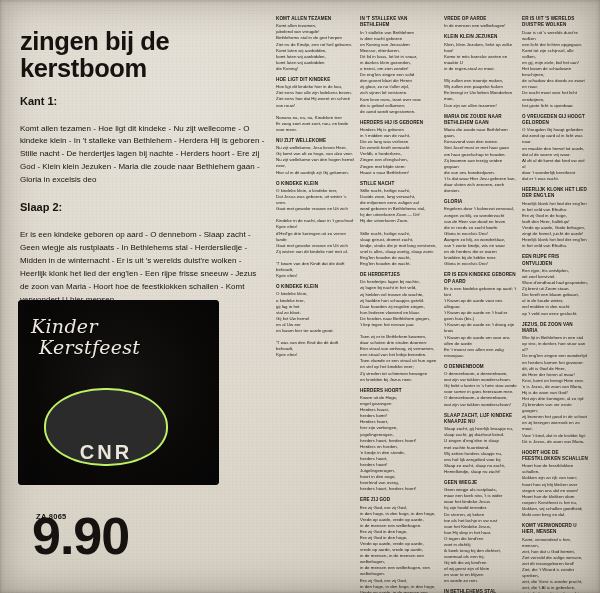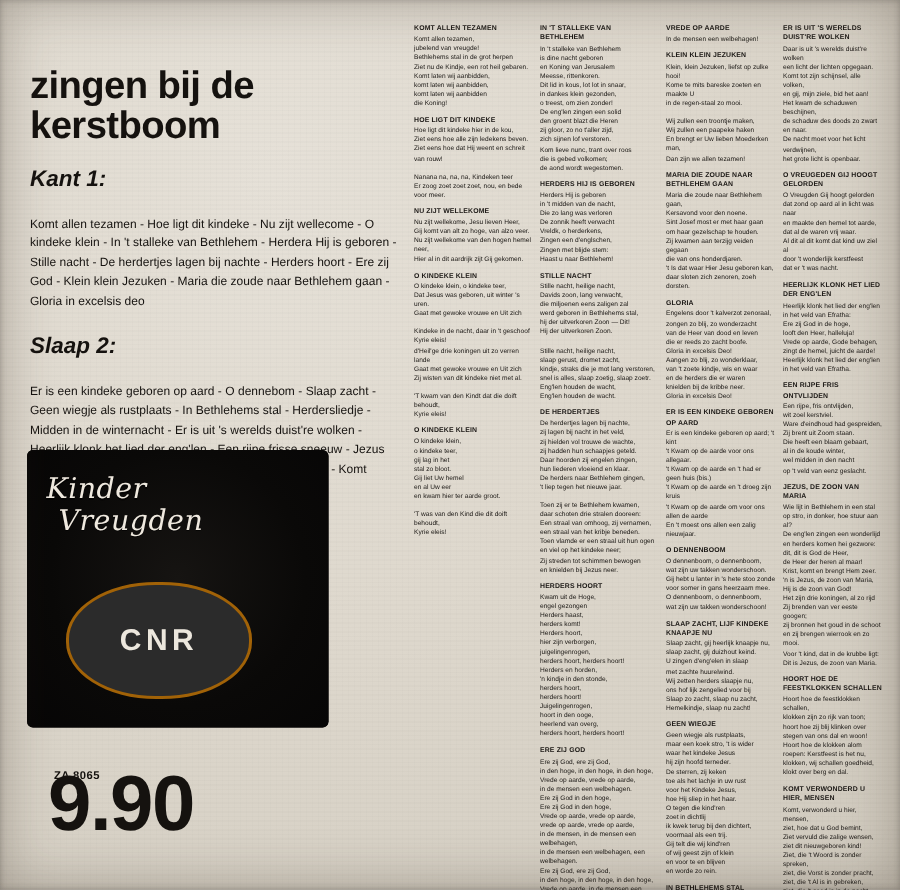--- a/index.html
+++ b/index.html
@@ -31,31 +31,31 @@
   
   .left{
     position:absolute;left:20px;top:28px;width:246px;height:540px;
   }
   .title{
     font-family:"Liberation Sans", sans-serif;
     font-weight:bold;
     font-size:25.5px;
     letter-spacing:-0.4px;
     line-height:1.05;
-    margin:16px 0 13px 0;
+    margin:0 0 13px 0;
   }
   .credits{
     font-size:9.3px;
     font-weight:bold;
     line-height:1.45;
     letter-spacing:0.05px;
     margin-bottom:14px;
   }
   .kant-head{
-    font-size:15px;font-weight:bold;margin:4px 0 5px 0;font-style:italic;
+    font-size:11px;font-weight:bold;margin:4px 0 5px 0;
   }
   .kant-body{
     font-size:8.0px;line-height:1.62;margin:16px 0 14px 0;
     letter-spacing:0.02px;
   }
 
   
   .disc-wrap{
     position:absolute;left:18px;top:300px;width:185px;height:272px;
   }
@@ -78,22 +78,22 @@
     font-size:19px;
     line-height:1.12;
     letter-spacing:0.3px;
     text-shadow:0 1px 0 rgba(0,0,0,0.6);
   }
   .script .l2{display:block;margin-left:8px;}
   .cnr{
     position:absolute;left:26px;top:88px;width:120px;height:74px;
     border-radius:60px/38px;
     background:#2b2b2b;
-    border:2px solid #a16207;
-    display:flex;align-items:center;justify-content:center;
+    border:2px solid #bef264;
+    display:flex;align-items:flex-end;justify-content:center;
   }
   .cnr span{
     color:#ece7dd;font-weight:bold;font-size:20px;letter-spacing:3px;
     font-family:"Liberation Sans", sans-serif;
   }
   .cat{
     position:absolute;left:18px;top:212px;
     font-size:7.5px;font-weight:bold;letter-spacing:0.3px;
   }
   .price{
@@ -138,21 +138,21 @@
 
     <div class="kant-head">Slaap 2:</div>
     <p class="kant-body">Er is een kindeke geboren op aard - O dennebom - Slaap zacht - Geen wiegje als rustplaats - In Bethlehems stal - Herdersliedje - Midden in de winternacht - Er is uit 's werelds duist're wolken - Heerlijk klonk het lied der eng'len - Een rijpe frisse sneeuw - Jezus de zoon van Maria - Hoort hoe de feestklokken schallen - Komt verwondert U hier mensen.</p>
   </div>
 
   <div class="disc-wrap">
     <div class="disc">
       <div class="disc-inner"></div>
       <div class="script">
         <span>Kinder</span>
-        <span class="l2">Vreugden</span>
+        <span class="l2">Kerstfeest</span>
       </div>
       <div class="cnr">
         <span>CNR</span>
       </div>
     </div>
     <div class="cat">ZA 8065</div>
     <div class="price">9.90</div>
   </div>
 
   <div class="lyr c1">

